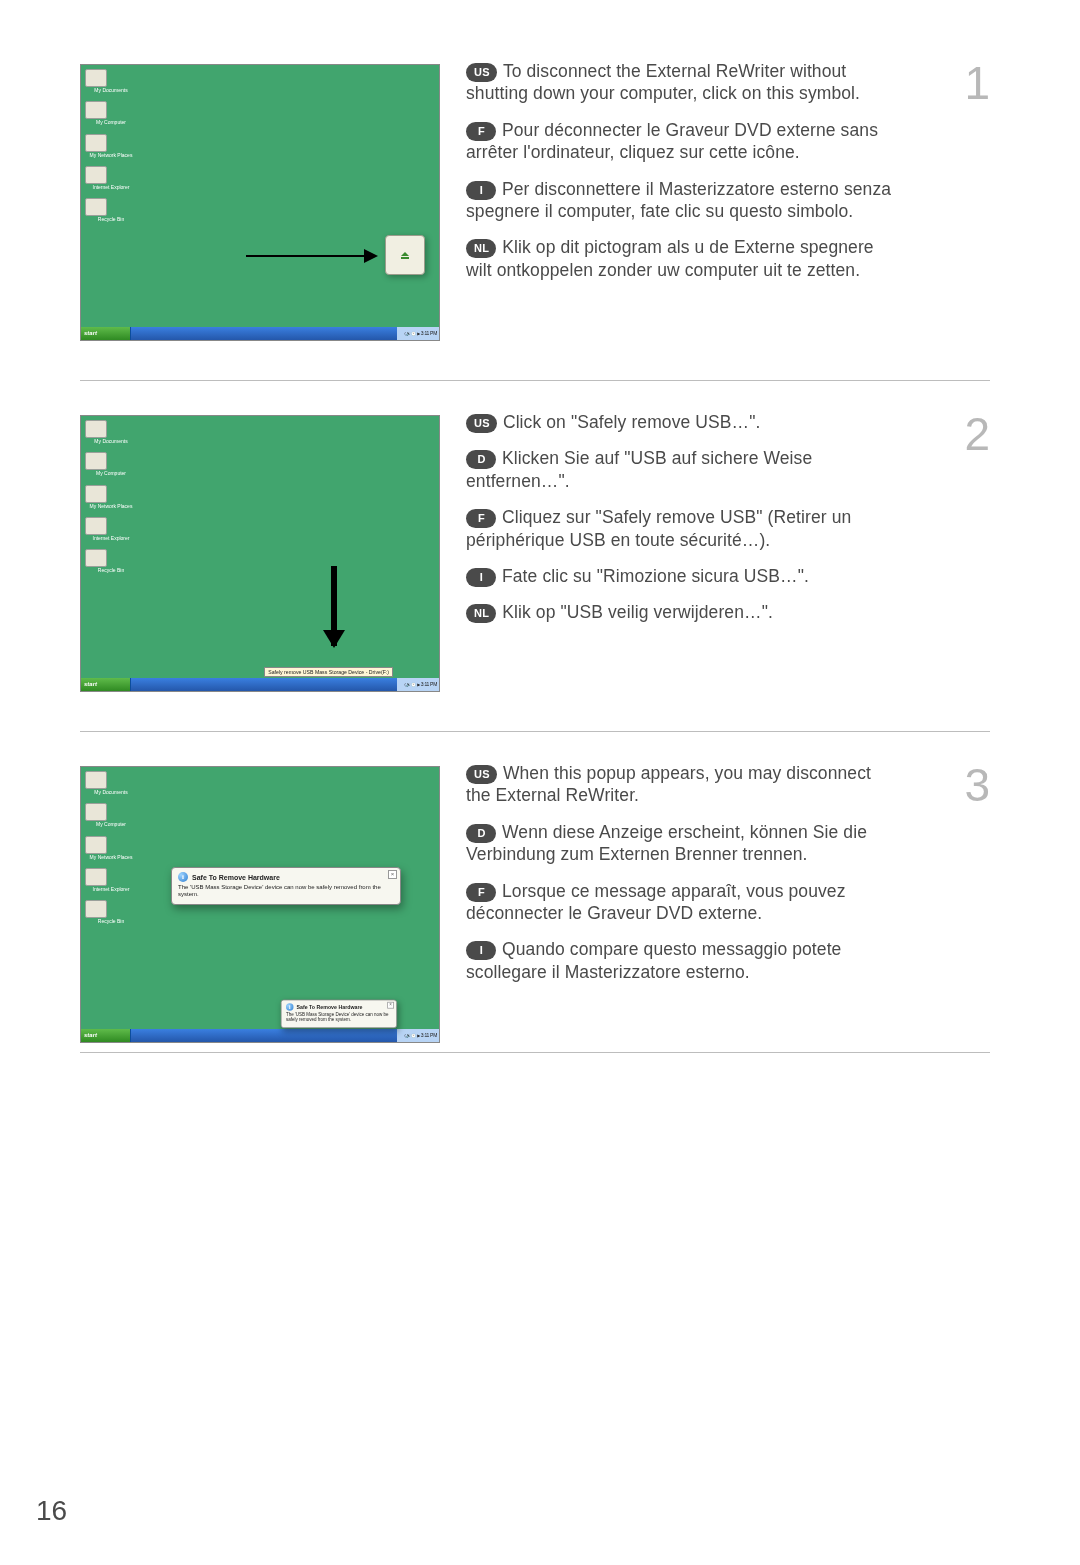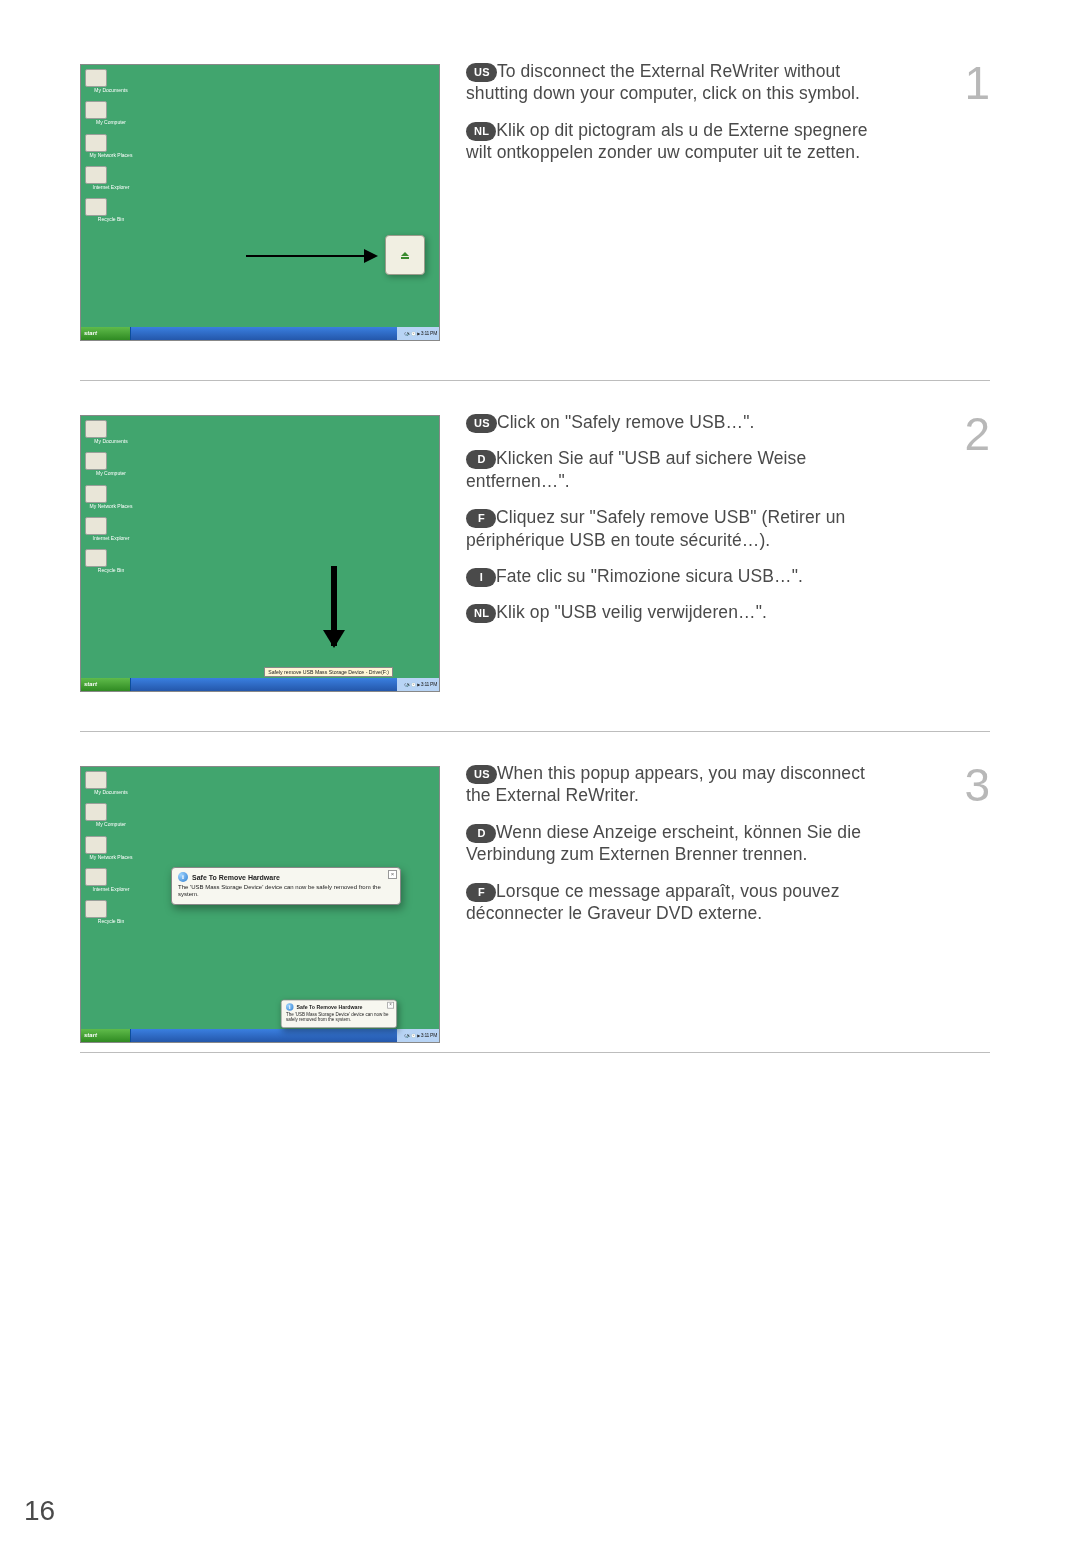--- a/index.html
+++ b/index.html
@@ -40,22 +40,22 @@
   .popup-body { font-size: 6px; color: #222; margin-top: 2px; line-height: 1.2; }
   .close-x { position: absolute; top: 2px; right: 3px; width: 9px; height: 9px; border: 1px solid #999; font-size: 6px; line-height: 7px; text-align: center; color: #666; background: #fff; }
   .info-ball { width: 10px; height: 10px; border-radius: 50%; background: radial-gradient(circle at 30% 30%, #9cd3ff, #2f7fd1); position: relative; }
   .info-ball::after { content: "i"; position: absolute; inset: 0; text-align: center; color: #fff; font-size: 7px; font-weight: bold; line-height: 10px; font-family: serif; }
   .eject { width: 8px; height: 10px; display: flex; flex-direction: column; align-items: center; justify-content: center; gap: 1px; }
   .eject::before { content: ""; border-left: 4px solid transparent; border-right: 4px solid transparent; border-bottom: 4px solid #3a8a2e; }
   .eject::after { content: ""; width: 8px; height: 2px; background: #3a8a2e; }
 
   
   .para { margin-bottom: 14px; font-size: 17.5px; line-height: 1.28; letter-spacing: 0.1px; }
-  .badge { display: inline-block; min-width: 30px; height: 19px; padding: 0 7px 0 8px; border-radius: 10px; background: #4a4a4a; color: #fff; font-size: 11px; font-weight: 700; text-align: center; line-height: 19px; vertical-align: 1px; letter-spacing: 0.3px; }
-  .page-num { position: absolute; left: 24px; bottom: 38px; font-size: 28px; color: #4a4a4a; font-weight: 300; }
+  .badge { display: inline-block; min-width: 30px; height: 19px; padding: 0 7px 0 8px; border-radius: 10px; background: #4a4a4a; color: #fff; font-size: 11px; font-weight: 700; text-align: center; line-height: 19px; vertical-align: 1px; margin-right: 6px; letter-spacing: 0.3px; }
+  .page-num { position: absolute; left: 36px; bottom: 38px; font-size: 28px; color: #4a4a4a; font-weight: 300; }
 </style>
 </head>
 <body>
 
 <div class="page">
 
   <div class="step">
     <div class="image-cell">
       <div class="screenshot">
         <div class="icons-col">
@@ -85,20 +85,22 @@
           <div class="whitebox">3:11 PM</div>
         </div>
         <div class="callout" style="right:14px; top:170px; width:40px; height:40px;">
           <div class="eject"></div>
         </div>
         <div class="arrow-r" style="left:165px; top:190px; width:130px;"></div>
       </div>
     </div>
     <div class="text-cell">
       <p class="para"><span class="badge">US</span><span>To disconnect the External ReWriter without shutting down your computer, click on this symbol.</span></p>
+      <p class="para"><span class="badge">F</span><span>Pour déconnecter le Graveur DVD externe sans arrêter l'ordinateur, cliquez sur cette icône.</span></p>
+      <p class="para"><span class="badge">I</span><span>Per disconnettere il Masterizzatore esterno senza spegnere il computer, fate clic su questo simbolo.</span></p>
       <p class="para"><span class="badge">NL</span><span>Klik op dit pictogram als u de Externe spegnere wilt ontkoppelen zonder uw computer uit te zetten.</span></p>
     </div>
     <div class="num-cell">
         <div class="step-number">1</div>
       </div>
   </div>
 
   <div class="step">
     <div class="image-cell">
       <div class="screenshot">
@@ -190,20 +192,21 @@
               <span>Safe To Remove Hardware</span>
             </div>
           <div class="popup-body">The 'USB Mass Storage Device' device can now be safely removed from the system.</div>
         </div>
       </div>
     </div>
     <div class="text-cell">
       <p class="para"><span class="badge">US</span><span>When this popup appears, you may disconnect the External ReWriter.</span></p>
       <p class="para"><span class="badge">D</span><span>Wenn diese Anzeige erscheint, können Sie die Verbindung zum Externen Brenner trennen.</span></p>
       <p class="para"><span class="badge">F</span><span>Lorsque ce message apparaît, vous pouvez déconnecter le Graveur DVD externe.</span></p>
+      <p class="para"><span class="badge">I</span><span>Quando compare questo messaggio potete scollegare il Masterizzatore esterno.</span></p>
     </div>
     <div class="num-cell">
         <div class="step-number">3</div>
       </div>
   </div>
 
   <div class="page-num">16</div>
 </div>
 
 </body></html>

